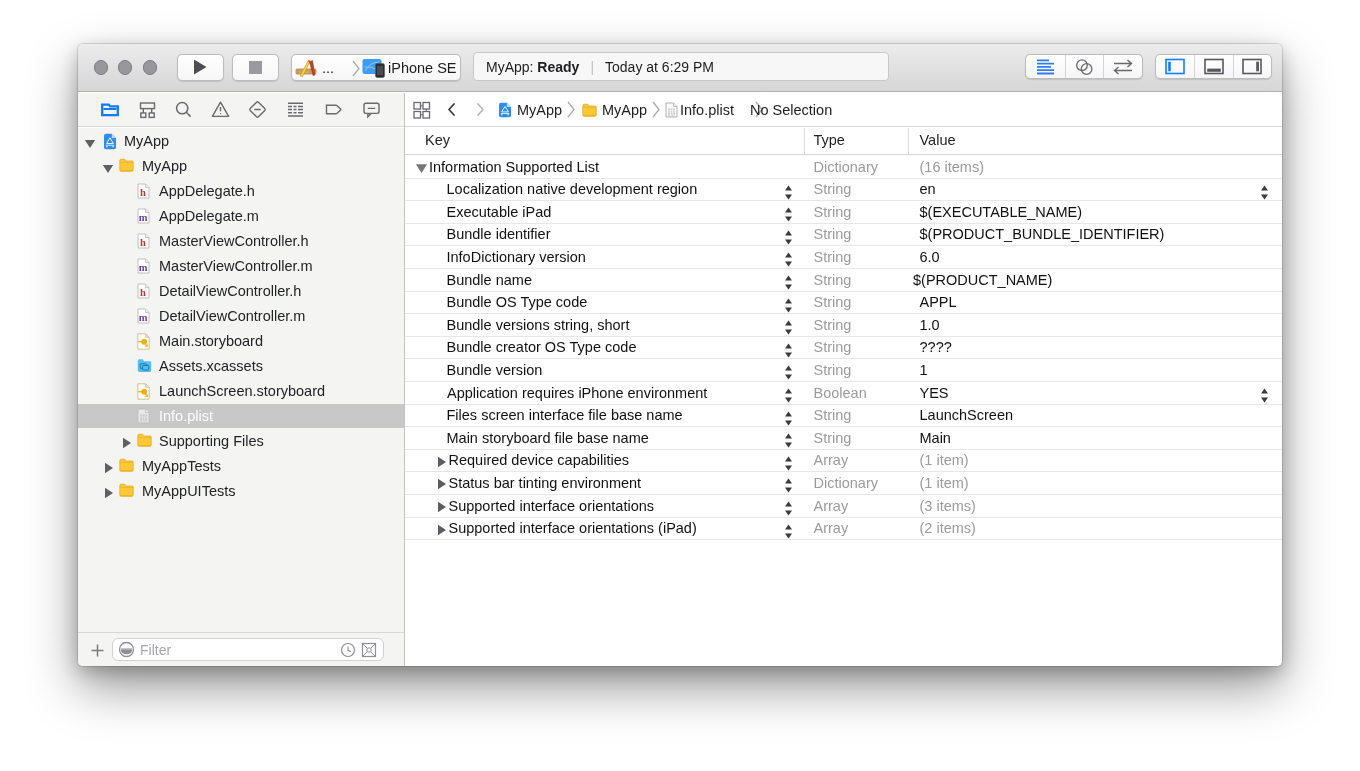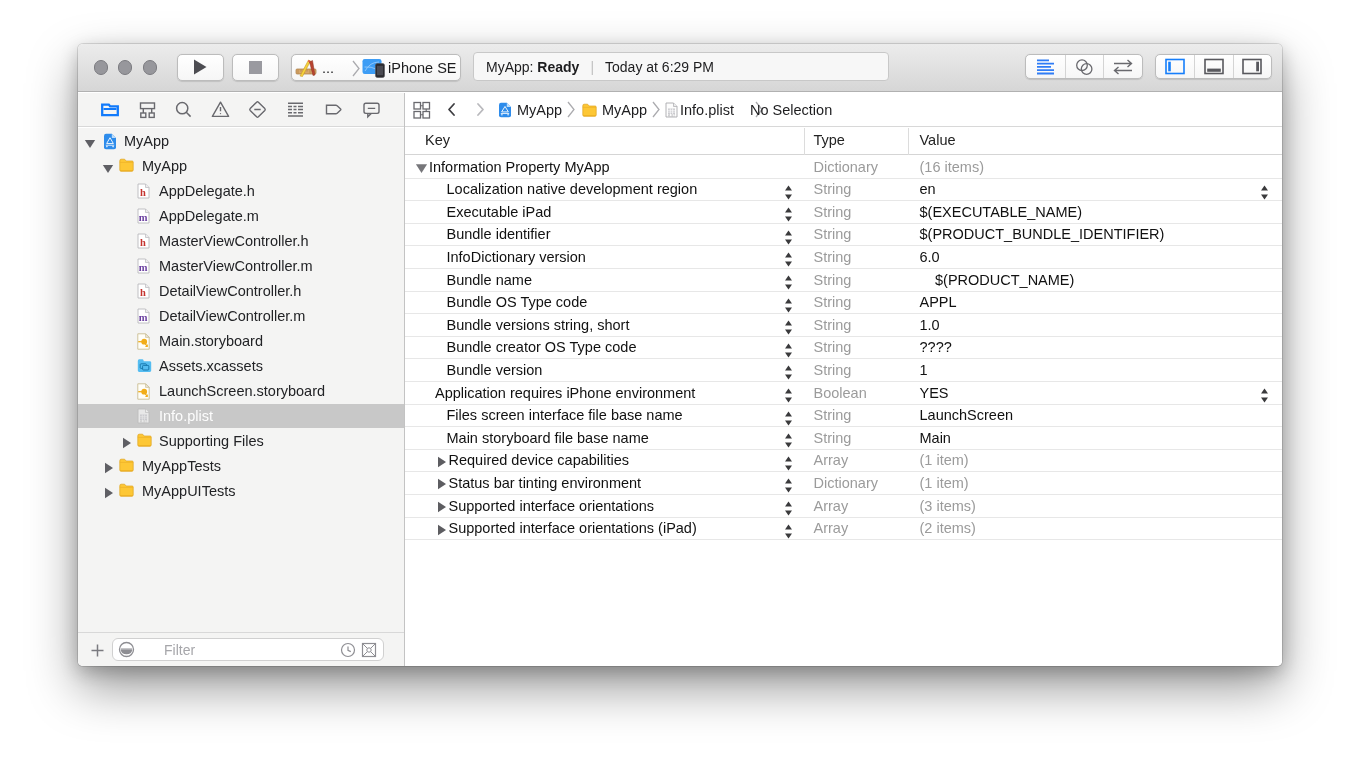--- a/index.html
+++ b/index.html
@@ -402,21 +402,21 @@
     <div class="filter">
       <span style="position:absolute;left:12px;top:10px;"><svg width="15" height="15" viewBox="0 0 15 15" style="">
             <path d="M7.5 1.5 V13.5 M1.5 7.5 H13.5" stroke="#7a7a7f" stroke-width="1.5"></path>
           </svg></span>
       <div class="ffield">
         <span style="position:absolute;left:5px;top:2px;"><svg width="17" height="17" viewBox="0 0 17 17" style="">
               <circle cx="8.5" cy="8.5" r="7" fill="none" stroke="#8e8e93" stroke-width="1.3"></circle>
               <path d="M3 8 h11 z" stroke="#8e8e93" stroke-width="1.2"></path>
               <path d="M2.6 8.4 a6 6 0 0 0 11.8 0 Z" fill="#8e8e93"></path>
             </svg></span>
-        <span style="position:absolute;left:27px;top:3px;font-size:14px;color:#a6a6aa;margin-left:24px;">Filter</span>
+        <span style="position:absolute;left:27px;top:3px;font-size:14px;color:#a6a6aa;">Filter</span>
         <span style="position:absolute;right:27px;top:3px;"><svg width="16" height="16" viewBox="0 0 16 16" style="">
               <circle cx="8" cy="8" r="6.5" fill="none" stroke="#8e8e93" stroke-width="1.2"></circle>
               <path d="M8 4.5 V8.3 L10.8 9.6" fill="none" stroke="#8e8e93" stroke-width="1.2"></path>
             </svg></span>
         <span style="position:absolute;right:6px;top:3px;"><svg width="16" height="16" viewBox="0 0 16 16" style="">
               <rect x="1.5" y="1.5" width="13" height="13" fill="none" stroke="#8e8e93" stroke-width="1.2"></rect>
               <circle cx="8" cy="8" r="2.2" fill="none" stroke="#8e8e93" stroke-width="1"></circle>
               <path d="M2 2 L6.3 6.3 M14 2 L9.7 6.3 M2 14 L6.3 9.7 M14 14 L9.7 9.7" stroke="#8e8e93" stroke-width="1"></path>
             </svg></span>
       </div>
@@ -427,21 +427,21 @@
       <span style="left:20px">Key</span>
       <span style="left:408.5px">Type</span>
       <span style="left:514.5px">Value</span>
       <div class="thv" style="left:398.5px"></div>
       <div class="thv" style="left:503px"></div>
     </div>
     <div class="prow" style="top:28.0px">
         <span class="ptri" style="left:10px;top:4.5px"><svg width="13" height="13" viewBox="0 0 13 13" style="">
             <path d="M0.9100000000000001 3.25 H12.09 L6.5 11.96 Z" fill="#76767a"></path>
           </svg></span>
-        <span class="pk" style="left:24px">Information Property MyApp</span>
+        <span class="pk" style="left:24px">Information Supported List</span>
         <span class="pt" style="left:408.5px">Dictionary</span>
         <span class="pvg" style="left:514.5px">(16 items)</span>
       </div>
 <div class="prow" style="top:50.6px">
         <span class="pk" style="left:41.5px">Localization native development region</span>
         <span class="pstep" style="left:378.5px"><svg width="9" height="17" viewBox="0 0 9 17" style="">
             <path d="M4.5 1.5 L8 6.5 H1 Z" fill="#3a3a3c"></path>
             <path d="M4.5 15.5 L1 10.5 H8 Z" fill="#3a3a3c"></path>
           </svg></span>
         <span class="pt" style="left:408.5px">String</span>
@@ -478,21 +478,21 @@
         <span class="pt" style="left:408.5px">String</span>
         <span class="pv" style="left:514.5px">6.0</span>
       </div>
 <div class="prow" style="top:141.0px">
         <span class="pk" style="left:41.5px">Bundle name</span>
         <span class="pstep" style="left:378.5px"><svg width="9" height="17" viewBox="0 0 9 17" style="">
             <path d="M4.5 1.5 L8 6.5 H1 Z" fill="#3a3a3c"></path>
             <path d="M4.5 15.5 L1 10.5 H8 Z" fill="#3a3a3c"></path>
           </svg></span>
         <span class="pt" style="left:408.5px">String</span>
-        <span class="pv" style="left:530px">$(PRODUCT_NAME)</span>
+        <span class="pv" style="left:508px">$(PRODUCT_NAME)</span>
       </div>
 <div class="prow" style="top:163.6px">
         <span class="pk" style="left:41.5px">Bundle OS Type code</span>
         <span class="pstep" style="left:378.5px"><svg width="9" height="17" viewBox="0 0 9 17" style="">
             <path d="M4.5 1.5 L8 6.5 H1 Z" fill="#3a3a3c"></path>
             <path d="M4.5 15.5 L1 10.5 H8 Z" fill="#3a3a3c"></path>
           </svg></span>
         <span class="pt" style="left:408.5px">String</span>
         <span class="pv" style="left:514.5px">APPL</span>
       </div>
@@ -517,21 +517,21 @@
 <div class="prow" style="top:231.4px">
         <span class="pk" style="left:41.5px">Bundle version</span>
         <span class="pstep" style="left:378.5px"><svg width="9" height="17" viewBox="0 0 9 17" style="">
             <path d="M4.5 1.5 L8 6.5 H1 Z" fill="#3a3a3c"></path>
             <path d="M4.5 15.5 L1 10.5 H8 Z" fill="#3a3a3c"></path>
           </svg></span>
         <span class="pt" style="left:408.5px">String</span>
         <span class="pv" style="left:514.5px">1</span>
       </div>
 <div class="prow" style="top:254.0px">
-        <span class="pk" style="left:30px">Application requires iPhone environment</span>
+        <span class="pk" style="left:42px">Application requires iPhone environment</span>
         <span class="pstep" style="left:378.5px"><svg width="9" height="17" viewBox="0 0 9 17" style="">
             <path d="M4.5 1.5 L8 6.5 H1 Z" fill="#3a3a3c"></path>
             <path d="M4.5 15.5 L1 10.5 H8 Z" fill="#3a3a3c"></path>
           </svg></span>
         <span class="pt" style="left:408.5px">Boolean</span>
         <span class="pv" style="left:514.5px">YES</span>
         <span class="pstep" style="left:855px"><svg width="9" height="17" viewBox="0 0 9 17" style="">
             <path d="M4.5 1.5 L8 6.5 H1 Z" fill="#3a3a3c"></path>
             <path d="M4.5 15.5 L1 10.5 H8 Z" fill="#3a3a3c"></path>
           </svg></span>

